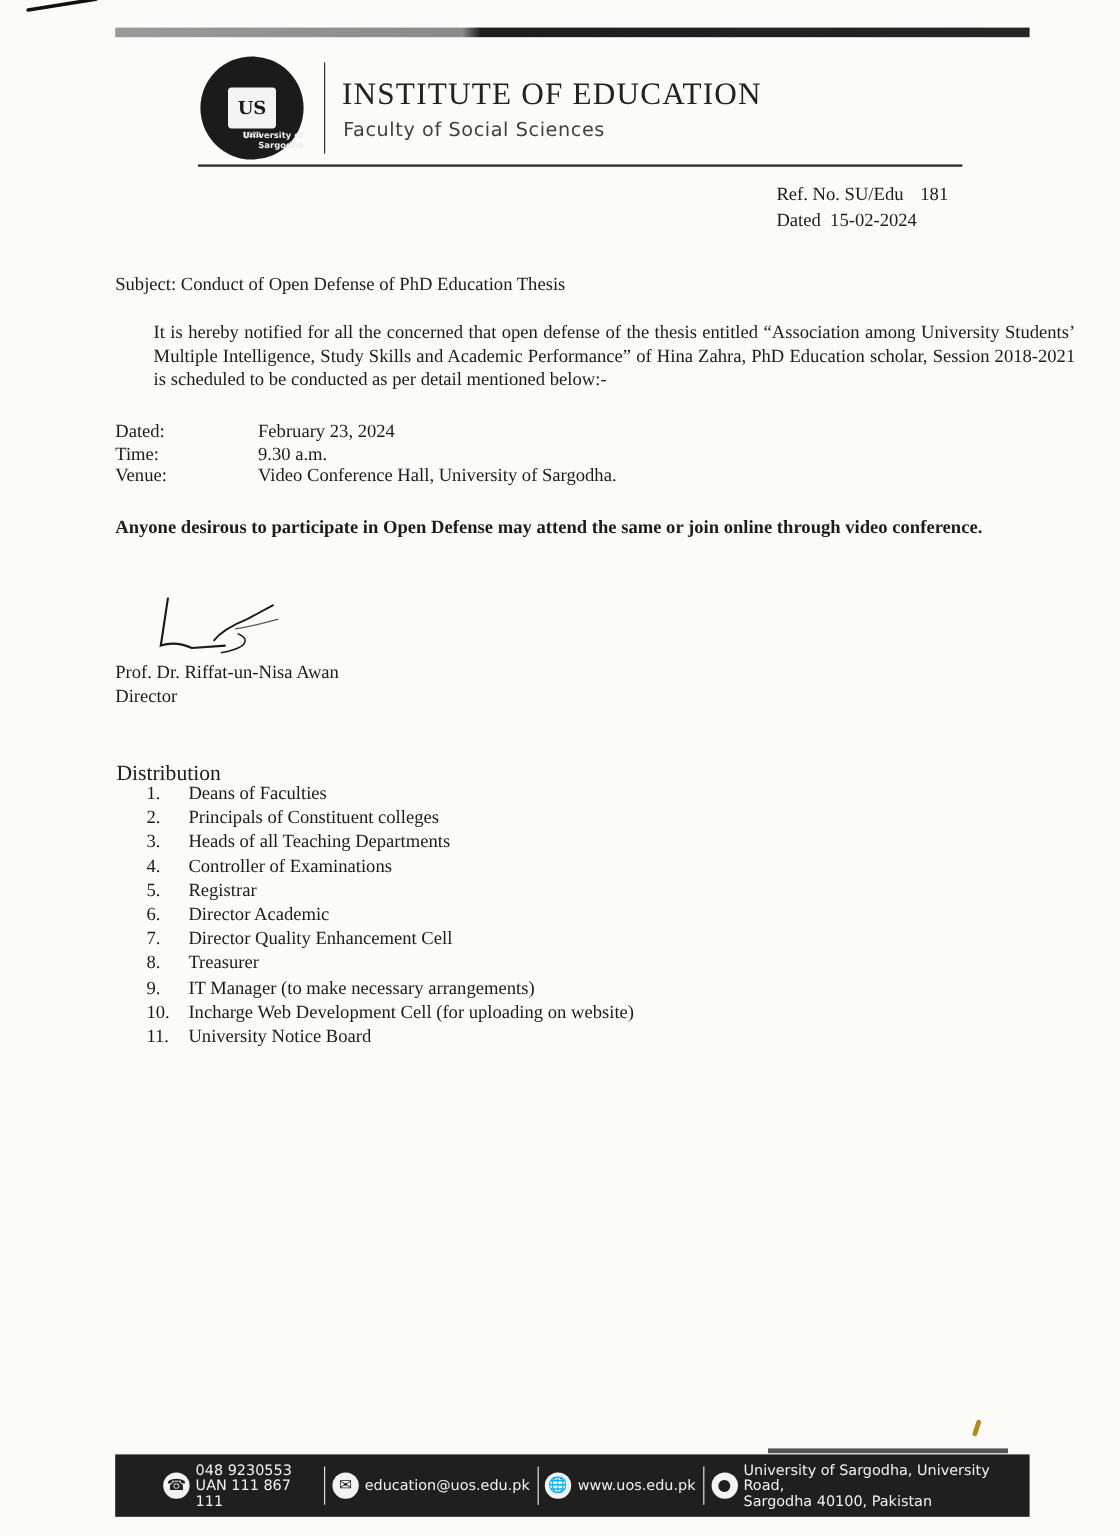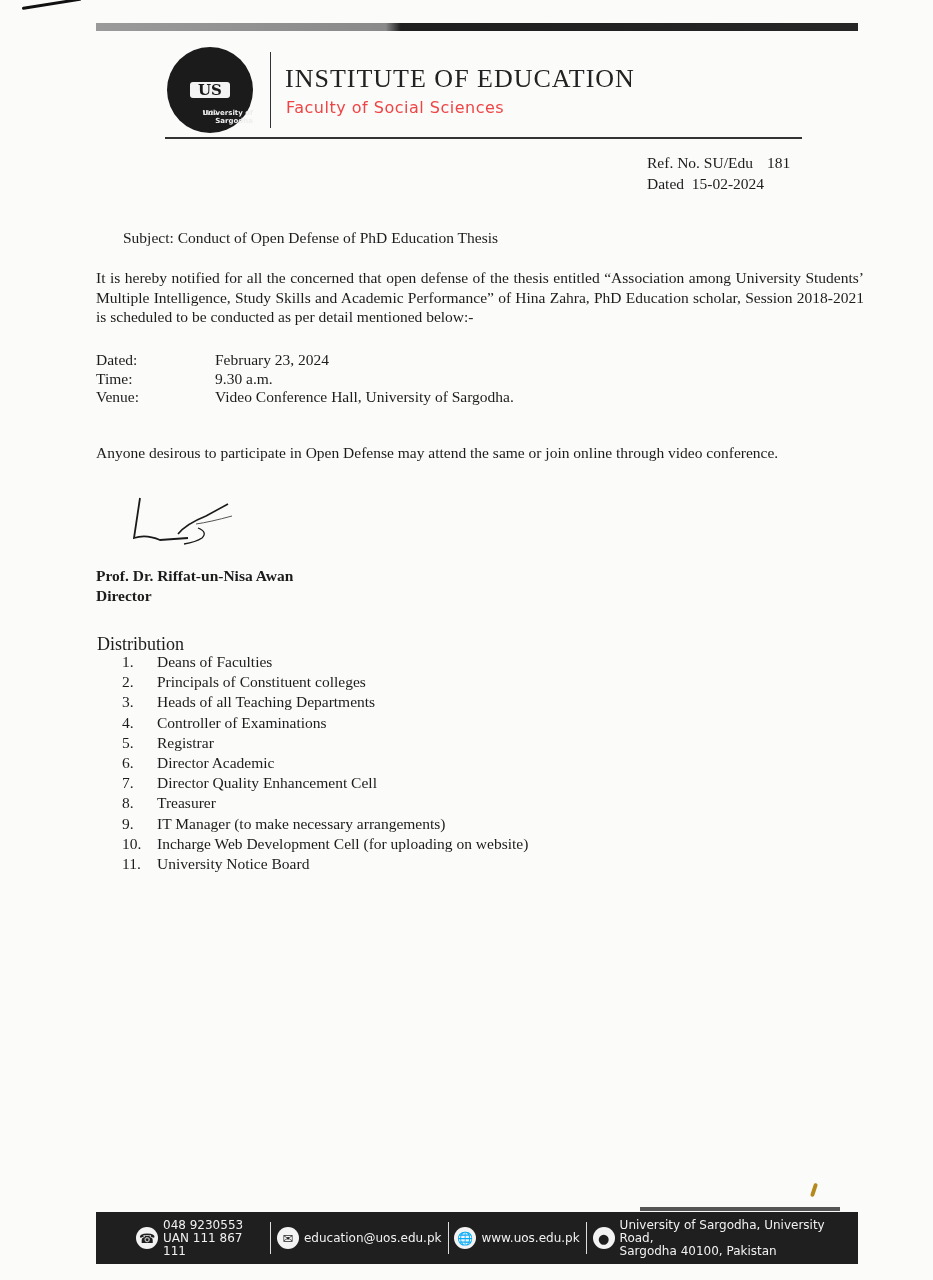--- a/index.html
+++ b/index.html
@@ -15,52 +15,52 @@
   }
   .top-bar {
     position:absolute; left:96px; top:23px; width:762px; height:8px;
     background:linear-gradient(90deg,#9a9a9a 0%,#8a8a8a 38%,#1e1e1e 40%,#262626 100%);
   }
   .logo {
     position:absolute; left:167px; top:47px; width:86px; height:86px; border-radius:50%;
     background:#1b1b1b; display:flex; align-items:center; justify-content:center;
   }
   .logo-inner {
-    width:40px; height:16px; background:#f3f3f3; border-radius:3px;
+    width:40px; height:34px; background:#f3f3f3; border-radius:3px;
     display:flex; flex-direction:column; align-items:center; justify-content:center;
     font-family:"DejaVu Serif", serif; font-weight:bold; color:#1b1b1b; font-size:15px; line-height:1;
   }
   .logo-year { position:absolute; top:62px; font-size:6px; color:#eee; font-family:"DejaVu Sans", sans-serif; }
   .logo-ring {
     position:absolute; bottom:8px; left:0; right:0; text-align:right;
     font-family:"DejaVu Sans", sans-serif; font-size:7px; color:#eee; font-weight:bold;
   }
   .head-divider { position:absolute; left:270px; top:52px; width:1px; height:76px; background:#333; }
   .inst-title {
     position:absolute; left:285px; top:64px; font-size:26px; letter-spacing:1px; color:#222;
     font-family:"Liberation Serif", serif;
   }
   .inst-sub {
     position:absolute; left:286px; top:98px; font-size:16px; letter-spacing:0.5px;
-    font-family:"DejaVu Sans", sans-serif; color:#ef4444;
+    font-family:"DejaVu Sans", sans-serif; color:#404040;
   }
   .head-rule { position:absolute; left:165px; top:137px; width:637px; height:2px; background:#333; }
   .ref { position:absolute; left:647px; top:152px; font-size:15.5px; line-height:21px; }
   .ref .num { margin-left:14px; }
-  .subject { position:absolute; left:96px; top:229px; font-size:15.5px;margin-left:27px; }
+  .subject { position:absolute; left:96px; top:229px; font-size:15.5px; }
   .para {
     position:absolute; left:96px; width:768px; font-size:15.5px; line-height:19.5px; text-align:justify;
   }
-  .p1 { top:268px; }
+  .p1 { top:268px;margin-left:32px; }
   .details { position:absolute; left:96px; top:351px; font-size:15.5px; line-height:18.5px; }
   .details .row { display:flex; }
   .details .lbl { width:119px; }
-  .p2 { top:443px; }
+  .p2 { top:430px;font-weight:bold; }
   .signature { position:absolute; left:126px; top:494px; width:120px; height:52px; }
-  .signer { position:absolute; left:96px; top:566px; font-size:15.5px; line-height:20px;font-weight:bold; }
+  .signer { position:absolute; left:96px; top:551px; font-size:15.5px; line-height:20px; }
   .dist-title { position:absolute; left:97px; top:634px; font-size:18px; }
   .dist-list { position:absolute; left:122px; top:652px; font-size:15.5px; line-height:20.2px; margin:0; padding:0; list-style:none; }
   .dist-list li { display:flex; }
   .dist-list .n { width:35px; text-align:left; }
   .tick-mark { position:absolute; left:812px; top:1183px; width:4px; height:14px; background:#b48a1e; border-radius:2px; transform:rotate(18deg); }
   .footer-top-strip { position:absolute; left:640px; top:1207px; width:200px; height:4px; background:#555; }
   .footer {
     position:absolute; left:96px; top:1212px; width:762px; height:52px; background:#1f1f1f;
     display:flex; align-items:center; color:#f1f1f1;
     font-family:"DejaVu Sans", sans-serif; font-size:12px;

